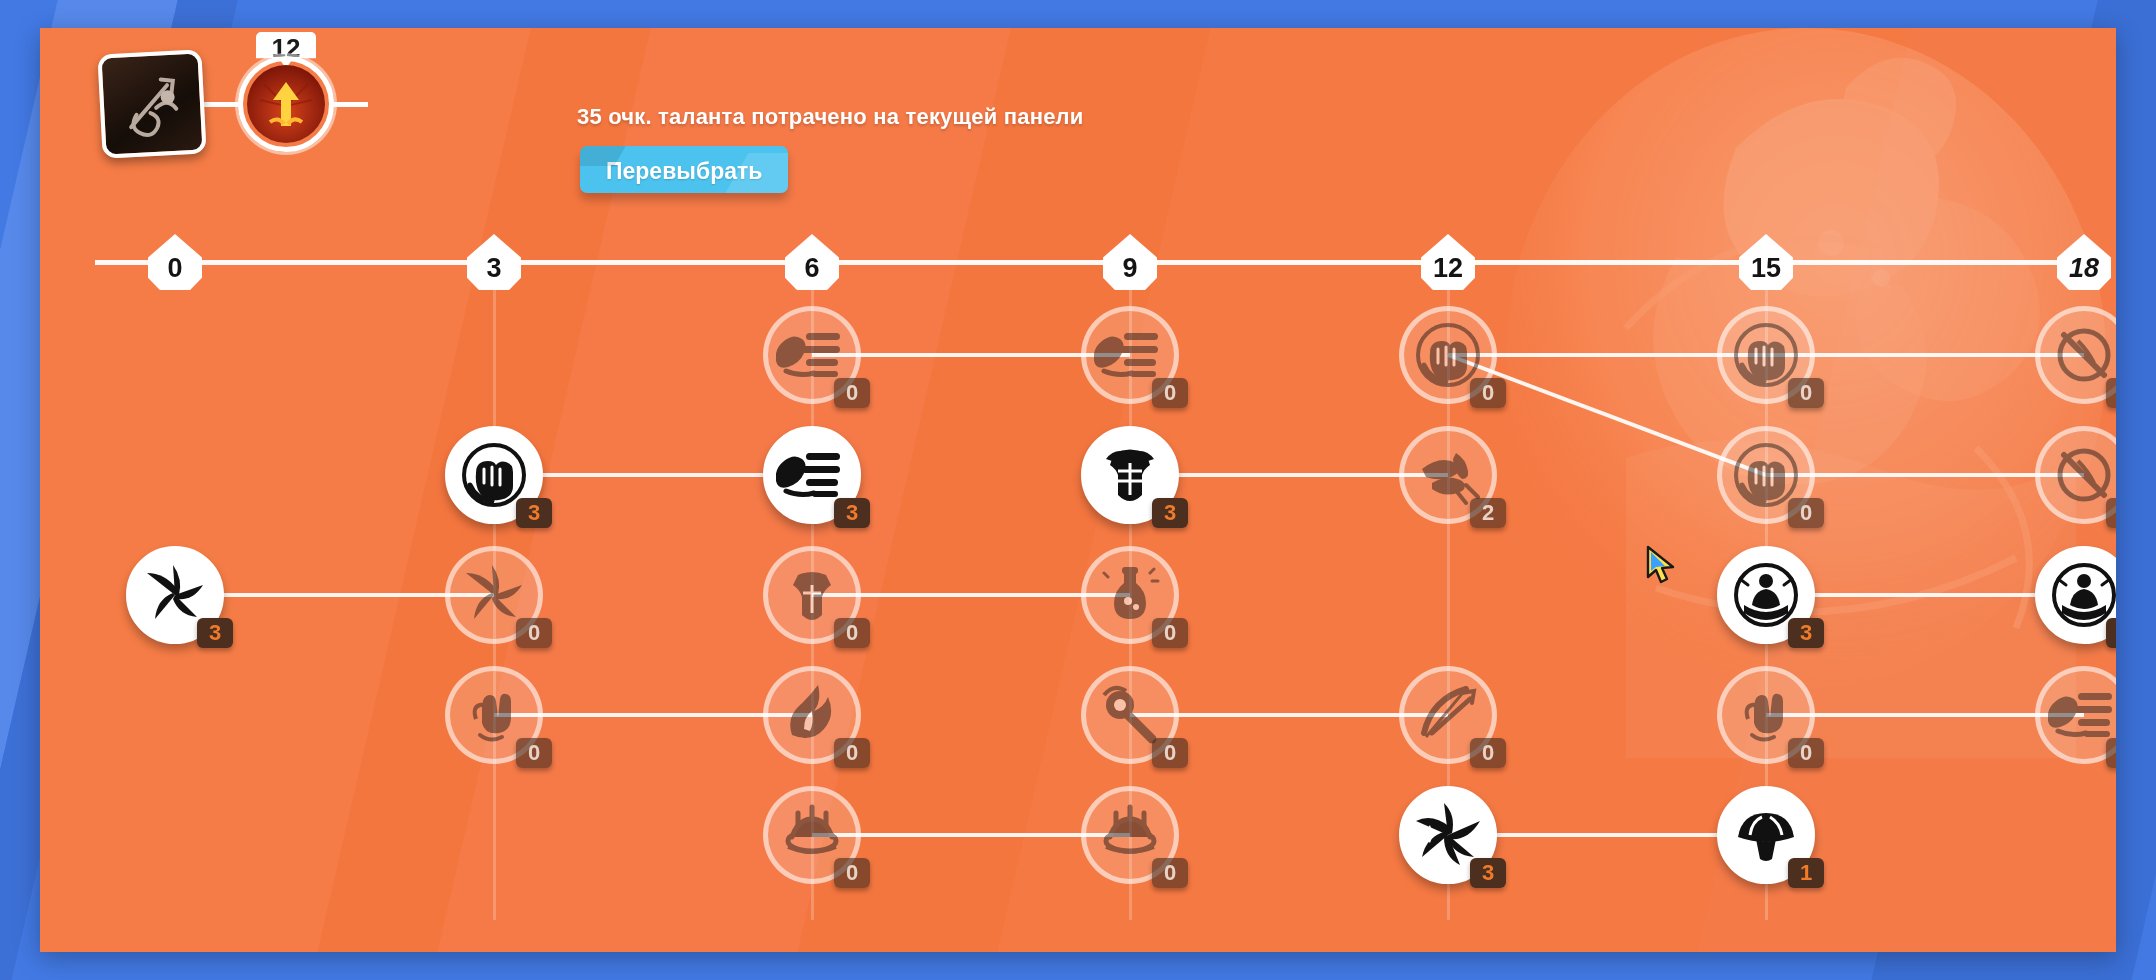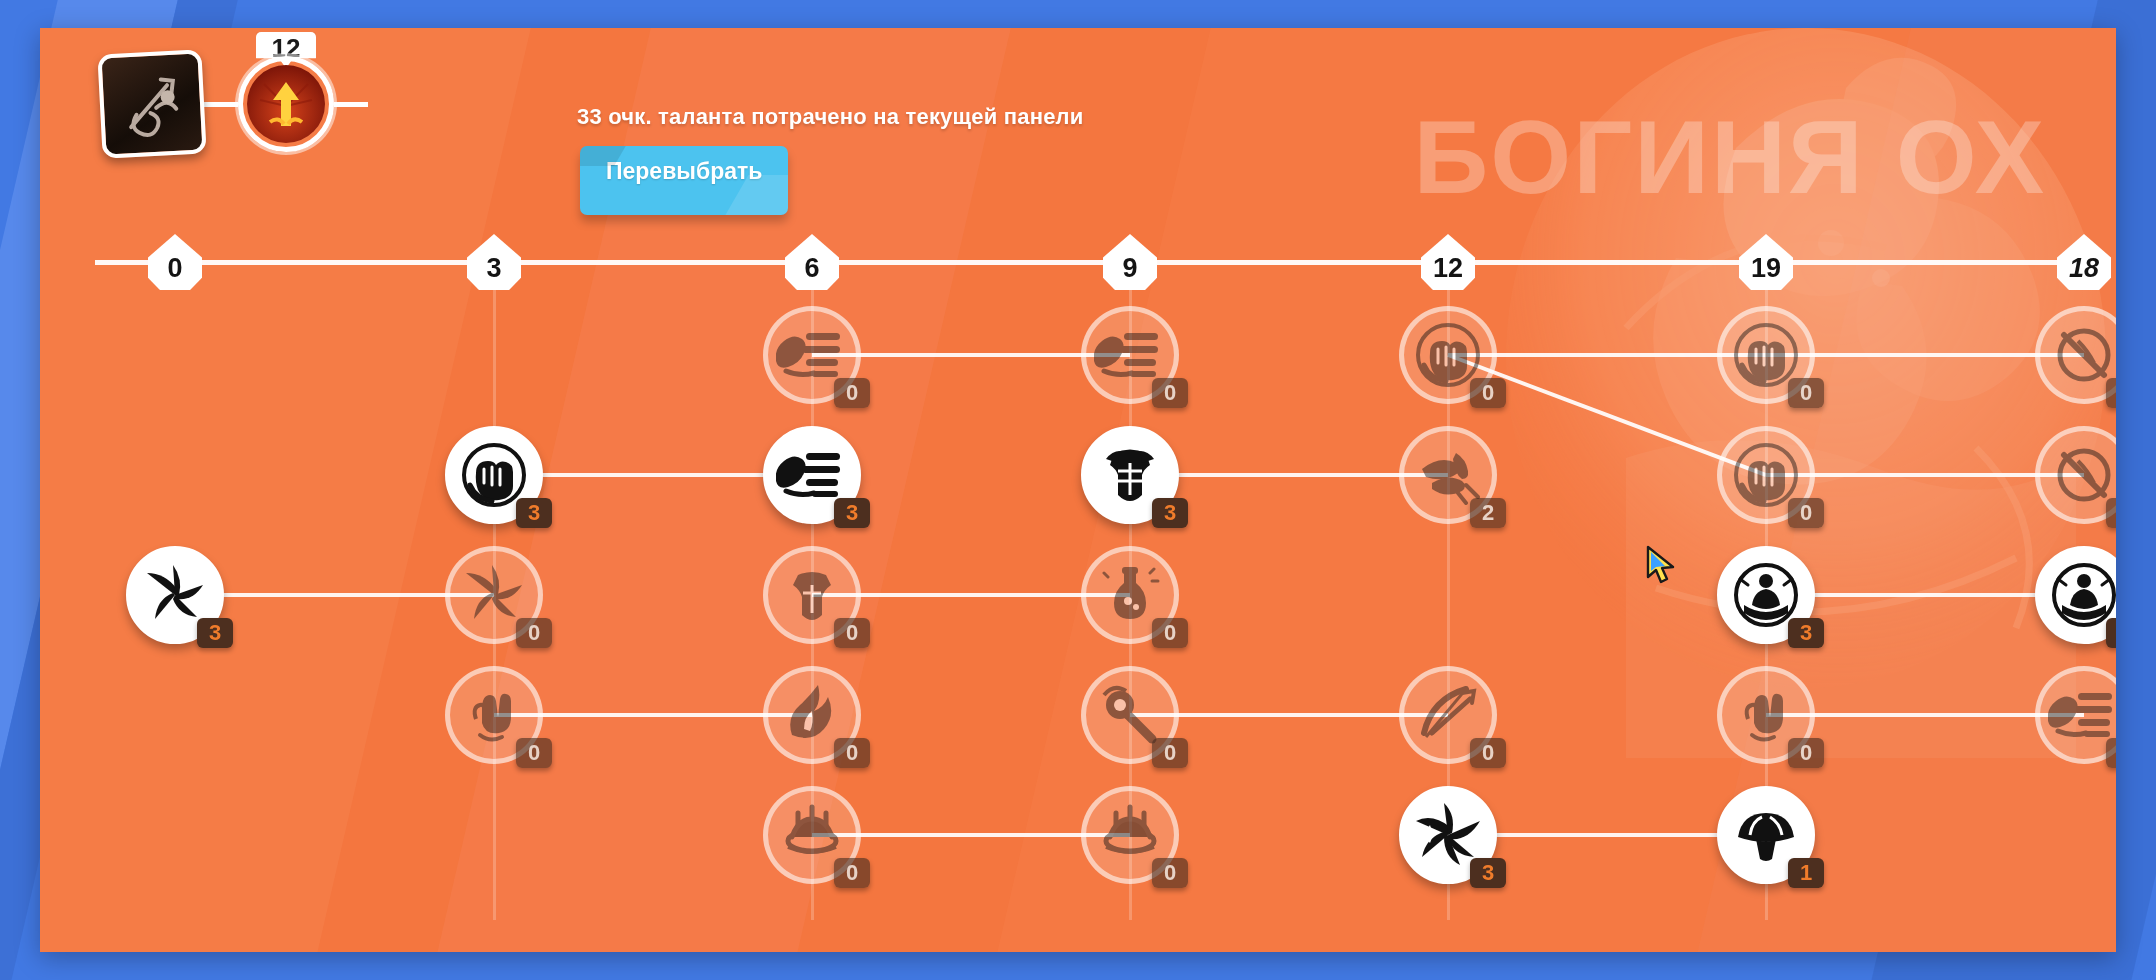--- a/index.html
+++ b/index.html
@@ -77,21 +77,21 @@
   
   #spenttext{
     position:absolute;left:537px;top:76px;color:#fff;
     font-size:22px;font-weight:bold;white-space:nowrap;
     text-shadow:0 2px 3px rgba(0,0,0,.20);letter-spacing:.2px;
   }
   #btnrow{position:absolute;left:540px;top:118px;display:flex;gap:22px;}
   .btn{
     position:relative;background:#4cc3ef;color:#fff;border:none;
     font-size:23px;font-weight:bold;font-family:"Liberation Sans",sans-serif;
-    padding:12px 26px 30px;border-radius:7px;cursor:pointer;
+    padding:12px 26px 8px;border-radius:7px;cursor:pointer;
     box-shadow:0 7px 10px rgba(0,0,0,.22);min-width:168px;
     overflow:hidden;text-shadow:0 1px 2px rgba(0,0,0,.18);
   }
   .btn::before{
     content:"";position:absolute;left:-10px;top:-14px;width:54px;height:34px;
     background:rgba(0,0,0,.10);transform:skewX(-30deg);
   }
   .btn::after{
     content:"";position:absolute;right:-22px;bottom:-24px;width:80px;height:64px;
     background:rgba(255,255,255,.13);transform:skewX(-30deg);
@@ -189,21 +189,20 @@
       <circle cx="455" cy="215" r="13"></circle>
       <circle cx="505" cy="250" r="9"></circle>
       <path d="M250 430 q120 -40 250 10 q120 48 200 -10 l0 300 l-450 0 z" opacity=".35"></path>
     </g>
     <g stroke="#ffd6bb" stroke-width="7" fill="none" opacity=".45">
       <path d="M250 300 q110 -120 260 -80"></path>
       <path d="M280 560 q180 60 360 -30"></path>
       <path d="M600 420 q80 80 40 180"></path>
     </g>
   </svg>
-  <div id="herotext">Богиня ох</div>
 
   <div id="header">
     <div class="specrow">
 
       <div class="classicon">
         <svg width="72" height="72" viewBox="0 0 72 72">
           <g fill="none" stroke="#b9aaa0" stroke-width="4" stroke-linecap="round">
             <path d="M14 58 L52 18"></path>
             <path d="M46 12 L58 14 L56 26"></path>
             <path d="M20 46 q-8 12 2 18 q12 7 18 -4 q5 -10 -6 -15"></path>
@@ -233,21 +232,21 @@
           </div>
         </div>
       </div>
 
       <div class="connector"></div>
 
 
     </div>
   </div>
 
-  <div id="spenttext">33 очк. таланта потрачено на текущей панели</div>
+  <div id="spenttext">35 очк. таланта потрачено на текущей панели</div>
 
   <div id="btnrow">
     <button class="btn">Перевыбрать</button>
   </div>
 
   <div id="ruler">
     <div id="rulerline"></div>
     <div id="ticks">
         <div class="tick" style="left: 135px;">
           <div class="shape"></div>
@@ -264,21 +263,21 @@
         <div class="tick" style="left: 1090px;">
           <div class="shape"></div>
           <div class="num">9</div>
         </div>
         <div class="tick" style="left: 1408px;">
           <div class="shape"></div>
           <div class="num">12</div>
         </div>
         <div class="tick" style="left: 1726px;">
           <div class="shape"></div>
-          <div class="num">19</div>
+          <div class="num">15</div>
         </div>
         <div class="tick" style="left: 2044px; font-style: italic;">
           <div class="shape"></div>
           <div class="num">18</div>
         </div>
       </div>
   </div>
 
   <div id="grid">
       <div class="link" style="left: 1408px; top: 805px; width: 318px; transform: rotate(0deg);"></div>

